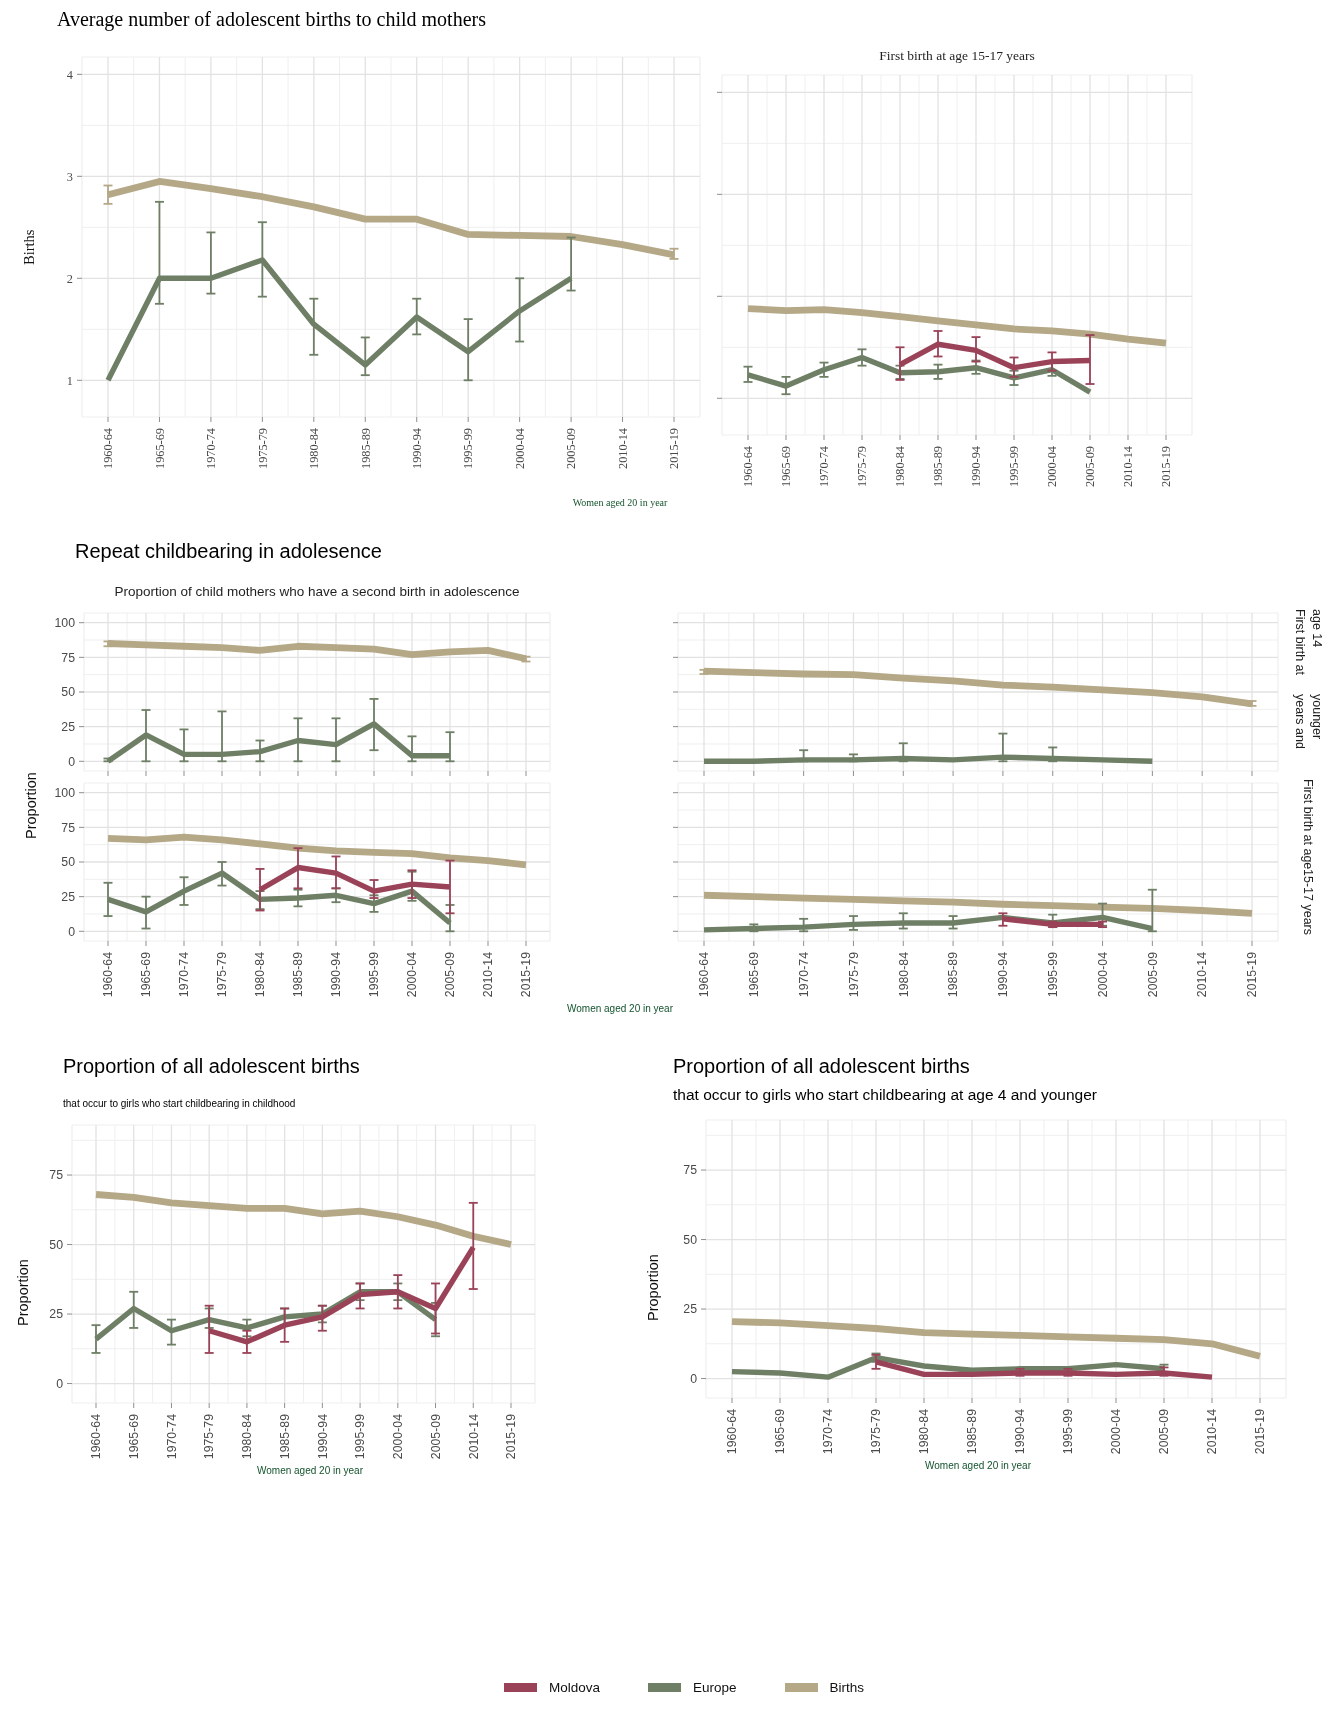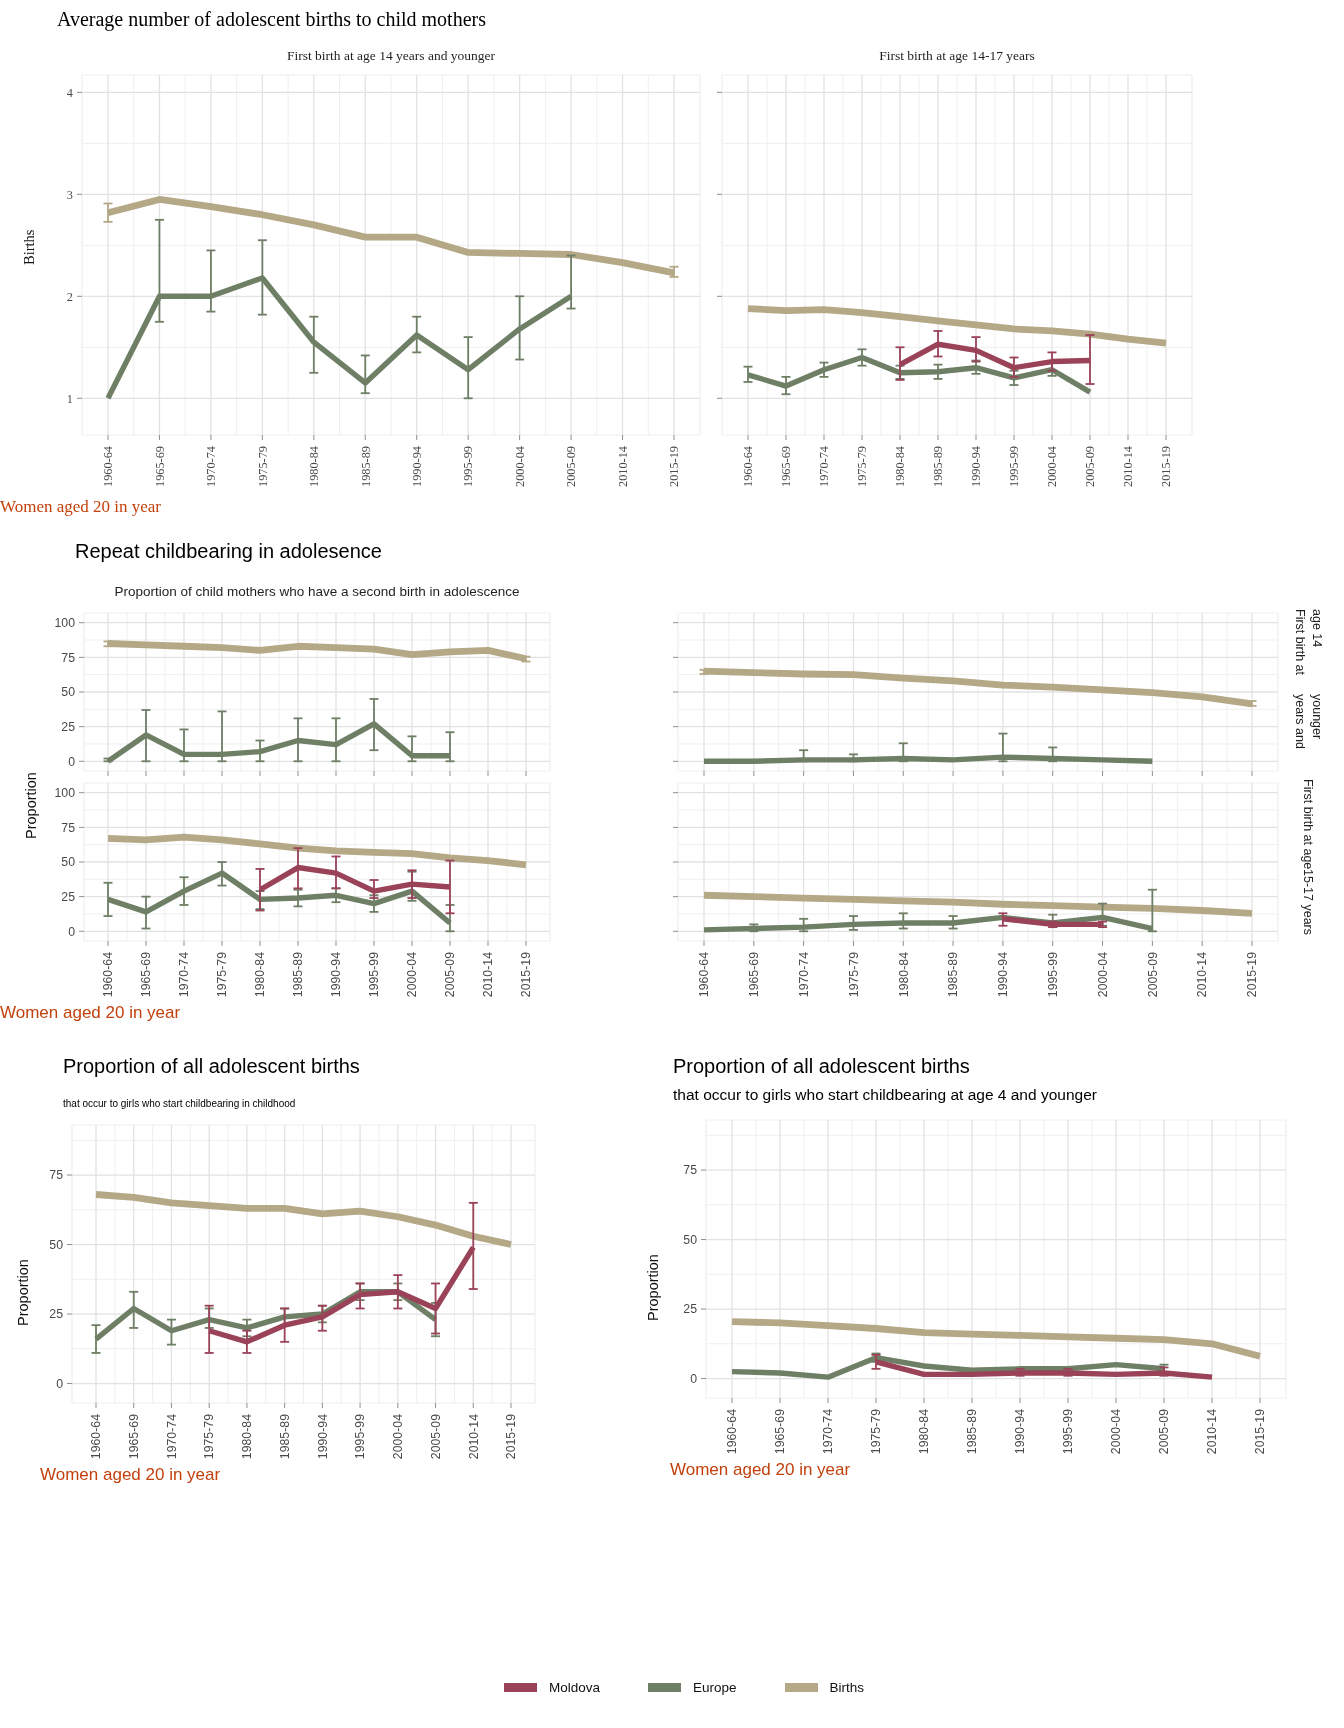--- a/index.html
+++ b/index.html
@@ -3,37 +3,36 @@
 <meta charset="utf-8">
 <style>
   html,body{margin:0;padding:0;background:#fff;}
   body{width:1344px;height:1728px;position:relative;font-family:"Liberation Sans","DejaVu Sans",sans-serif;color:#000;overflow:hidden;}
   .sec{position:absolute;left:0;width:1344px;}
   .main-title{font-size:20px;color:#000;}
   .panel-title{font-size:13.5px;color:#1f1f1f;text-align:center;line-height:1.3;}
   .vlab{writing-mode:vertical-rl;transform:rotate(180deg);font-size:14.5px;color:#111;display:flex;align-items:center;justify-content:center;}
   .row{display:flex;align-items:stretch;}
   .col{display:flex;flex-direction:column;}
-  .x-caption{font-size:17px;color:#c2410c;}
+  .x-caption{font-size:10px;color:#14532d;text-align:center;}
   .strip{writing-mode:vertical-lr;font-size:12.5px;color:#1f1f1f;display:flex;align-items:center;line-height:1.3;}
   .legend{position:absolute;top:1680px;left:12px;width:1344px;display:flex;justify-content:center;align-items:center;gap:20px;}
   .legend-item{display:flex;align-items:center;gap:12px;margin:0 14px;}
   .swatch{width:33px;height:9px;display:inline-block;}
   .legend-label{font-size:13.5px;color:#111;}
   svg{display:block;}
 </style>
 </head>
 <body>
 
 <div class="sec" style="top:8px;font-family:Liberation Serif, serif;">
   <div class="main-title" style="padding-left:57px;">Average number of adolescent births to child mothers</div>
   <div class="row" style="margin-top:16px;margin-left:16px;">
     <div class="vlab" style="width:26px;height:400px;">Births</div>
     <div class="col">
-      <div class="panel-title" style="margin-left:40px;width:618px;">First birth at age 14 years and younger</div>
       <svg style="margin-top:6px;" width="664" height="426" viewBox="0 0 664 426">
           <g>
             <line x1="40" x2="658" y1="276.2946175637394" y2="276.2946175637394" stroke="#efefef" stroke-width="1"></line>
             <line x1="40" x2="658" y1="174.3116147308782" y2="174.3116147308782" stroke="#efefef" stroke-width="1"></line>
             <line x1="40" x2="658" y1="72.328611898017" y2="72.328611898017" stroke="#efefef" stroke-width="1"></line>
             <line x1="91.72727272727272" x2="91.72727272727272" y1="4" y2="364" stroke="#efefef" stroke-width="1"></line>
             <line x1="143.1818181818182" x2="143.1818181818182" y1="4" y2="364" stroke="#efefef" stroke-width="1"></line>
             <line x1="194.63636363636363" x2="194.63636363636363" y1="4" y2="364" stroke="#efefef" stroke-width="1"></line>
             <line x1="246.0909090909091" x2="246.0909090909091" y1="4" y2="364" stroke="#efefef" stroke-width="1"></line>
             <line x1="297.5454545454545" x2="297.5454545454545" y1="4" y2="364" stroke="#efefef" stroke-width="1"></line>
@@ -159,21 +158,21 @@
             </g>
             <g>
               <line x1="529.090909090909" x2="529.090909090909" y1="237.54107648725213" y2="184.50991501416433" stroke="#6e7f66" stroke-width="1.8"></line>
               <line x1="524.590909090909" x2="533.590909090909" y1="184.50991501416433" y2="184.50991501416433" stroke="#6e7f66" stroke-width="1.8"></line>
               <line x1="524.590909090909" x2="533.590909090909" y1="237.54107648725213" y2="237.54107648725213" stroke="#6e7f66" stroke-width="1.8"></line>
             </g>
           </g>
         </svg>
     </div>
     <div class="col" style="margin-left:4px;">
-      <div class="panel-title" style="margin-left:12px;width:470px;">First birth at age 14-17 years</div>
+      <div class="panel-title" style="margin-left:12px;width:470px;">First birth at age 15-17 years</div>
       <svg style="margin-top:6px;" width="488" height="426" viewBox="0 0 488 426">
           <g>
             <line x1="12" x2="482" y1="276.2946175637394" y2="276.2946175637394" stroke="#efefef" stroke-width="1"></line>
             <line x1="12" x2="482" y1="174.3116147308782" y2="174.3116147308782" stroke="#efefef" stroke-width="1"></line>
             <line x1="12" x2="482" y1="72.328611898017" y2="72.328611898017" stroke="#efefef" stroke-width="1"></line>
             <line x1="57" x2="57" y1="4" y2="364" stroke="#efefef" stroke-width="1"></line>
             <line x1="95" x2="95" y1="4" y2="364" stroke="#efefef" stroke-width="1"></line>
             <line x1="133" x2="133" y1="4" y2="364" stroke="#efefef" stroke-width="1"></line>
             <line x1="171" x2="171" y1="4" y2="364" stroke="#efefef" stroke-width="1"></line>
             <line x1="209" x2="209" y1="4" y2="364" stroke="#efefef" stroke-width="1"></line>

